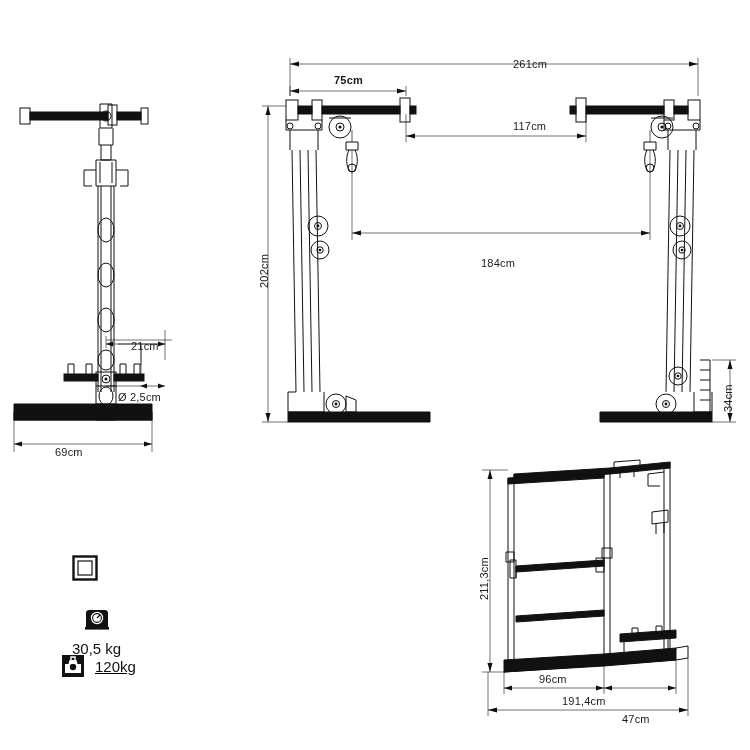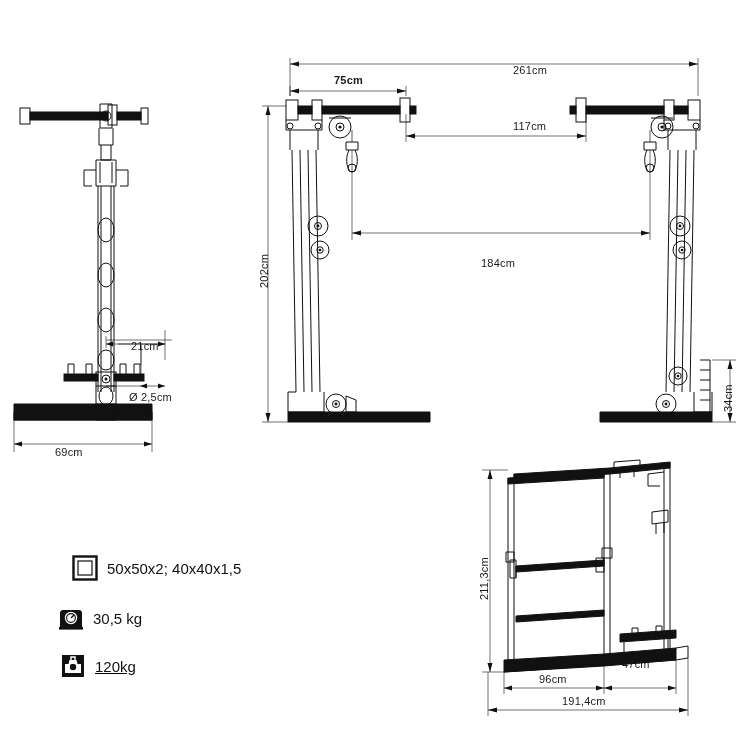--- a/index.html
+++ b/index.html
@@ -348,46 +348,45 @@
 
       <path class="ln-ext" d="M488 672 L488 716"></path>
       <path class="ln-ext" d="M688 658 L688 716"></path>
       <path class="ln-ext" d="M488 710 L688 710"></path>
       <path class="fill-dark" d="M488 710 L497 707.5 L497 712.5 Z"></path>
       <path class="fill-dark" d="M688 710 L679 707.5 L679 712.5 Z"></path>
     </g>
   </svg>
 
   <div class="dim-label" style="left:131px;top:340px;">21cm</div>
-  <div class="dim-label" style="left:118px;top:391px;padding-left:11px;">Ø 2,5cm</div>
+  <div class="dim-label" style="left:118px;top:391px;">Ø 2,5cm</div>
   <div class="dim-label" style="left:55px;top:446px;">69cm</div>
 
-  <div class="dim-label" style="left:513px;top:64px;">261cm</div>
+  <div class="dim-label" style="left:513px;top:58px;">261cm</div>
   <div class="dim-label" style="left:334px;top:74px;font-weight:bold;">75cm</div>
   <div class="dim-label" style="left:497px;top:120px;margin-left:16px;">117cm</div>
   <div class="dim-label" style="left:481px;top:217px;margin-top:40px;">184cm</div>
   <div class="dim-label vert" style="left:258px;top:288px;">202cm</div>
   <div class="dim-label vert" style="left:722px;top:412px;">34cm</div>
 
   <div class="dim-label vert" style="left:478px;top:600px;">211,3cm</div>
   <div class="dim-label" style="left:539px;top:673px;text-align:right;">96cm</div>
-  <div class="dim-label" style="left:622px;top:658px;">47cm</div>
+  <div class="dim-label" style="left:622px;top:713px;">47cm</div>
   <div class="dim-label" style="left:562px;top:695px;">191,4cm</div>
 
   <div class="spec-row" style="left:72px;top:555px;">
     <span class="spec-icon">
       <svg width="26" height="26" viewBox="0 0 26 26">
         <rect x="1.5" y="1.5" width="23" height="23" fill="#fff" stroke="#111" stroke-width="2.4"></rect>
         <rect x="6" y="6" width="14" height="14" fill="#fff" stroke="#111" stroke-width="1.2"></rect>
       </svg>
     </span>
-    <span class="spec-text">50x50x2; 40x40x1,5</span>
   </div>
 
-  <div class="spec-row" style="left:58px;top:605px;">
+  <div class="spec-row" style="left:72px;top:605px;flex-direction:column;">
     <span class="spec-icon">
       <svg width="26" height="26" viewBox="0 0 26 26">
         <path d="M2 22 L24 22 L24 8 C24 6 22.5 5 21 5 L5 5 C3.5 5 2 6 2 8 Z" fill="#111"></path>
         <circle cx="13" cy="13" r="6.2" fill="#fff"></circle>
         <circle cx="13" cy="13" r="4.4" fill="none" stroke="#111" stroke-width="1.1"></circle>
         <path d="M13 13 L16 10" stroke="#111" stroke-width="1.2"></path>
         <rect x="1" y="22" width="24" height="2.6" fill="#111"></rect>
       </svg>
     </span>
     <span class="spec-text">30,5 kg</span>

